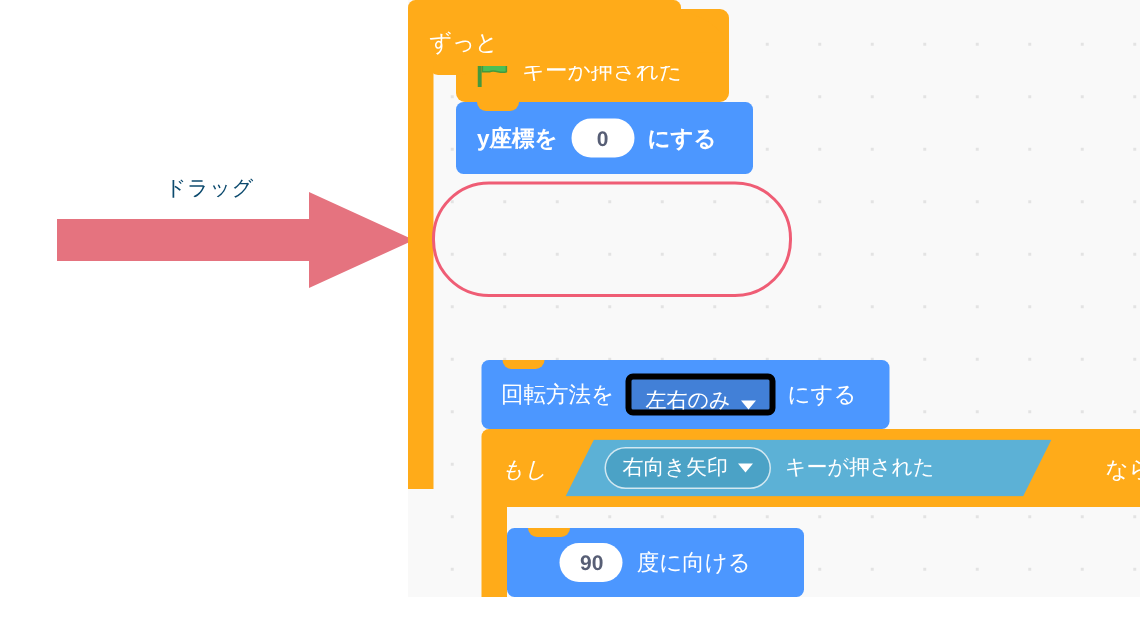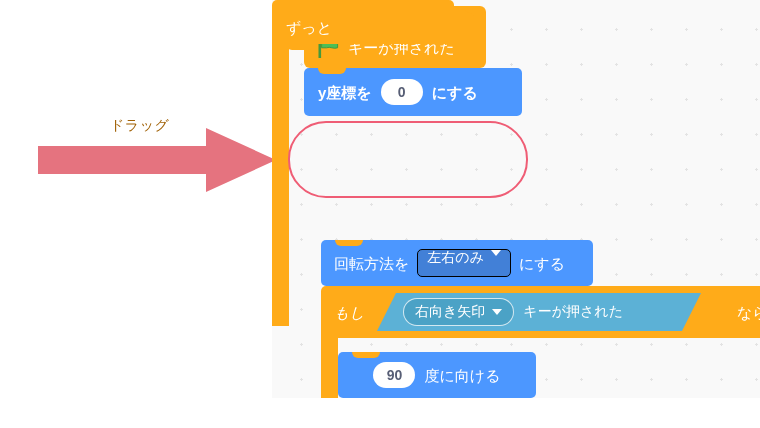--- a/index.html
+++ b/index.html
@@ -38,21 +38,21 @@
     width: 272px;
     height: 428px;
     background: #ffffff;
   }
   #drag-label {
     position: absolute;
     left: 110px;
     top: 117px;
     font-size: 14px;
     letter-spacing: 0.5px;
-    color: #a16207;
+    color: #0c4a6e;
     white-space: nowrap;
   }
   #drag-arrow {
     position: absolute;
     left: 38px;
     top: 128px;
     width: 238px;
     height: 64px;
   }
 
@@ -103,21 +103,21 @@
     display: flex;
     align-items: center;
     gap: 9px;
   }
   .flag-icon { display: block; }
 
   
   #sety-block {
     left: 32px;
     top: 68px;
-    width: 218px;
+    width: 198px;
     height: 48px;
     background: #4c97ff;
     border-radius: 5px;
     padding: 0 14px;
     gap: 9px;
     font-weight: bold;
   }
   .val-oval {
     background: #ffffff;
     color: #575e75;
@@ -162,25 +162,25 @@
     top: 240px;
     width: 272px;
     height: 46px;
     background: #4c97ff;
     border-radius: 5px;
     padding: 0 13px;
     gap: 8px;
   }
   .dropdown-blue {
     background: #4280d7;
-    border: 1px solid #000000;
+    border: 4px solid #000000;
     border-radius: 5px;
     height: 28px;
     display: flex;
-    align-items: flex-start;
+    align-items: flex-end;
     gap: 7px;
     padding: 0 9px;
     box-sizing: border-box;
     color: #ffffff;
     font-size: 14px;
   }
   .caret {
     width: 0; height: 0;
     border-left: 5px solid transparent;
     border-right: 5px solid transparent;

